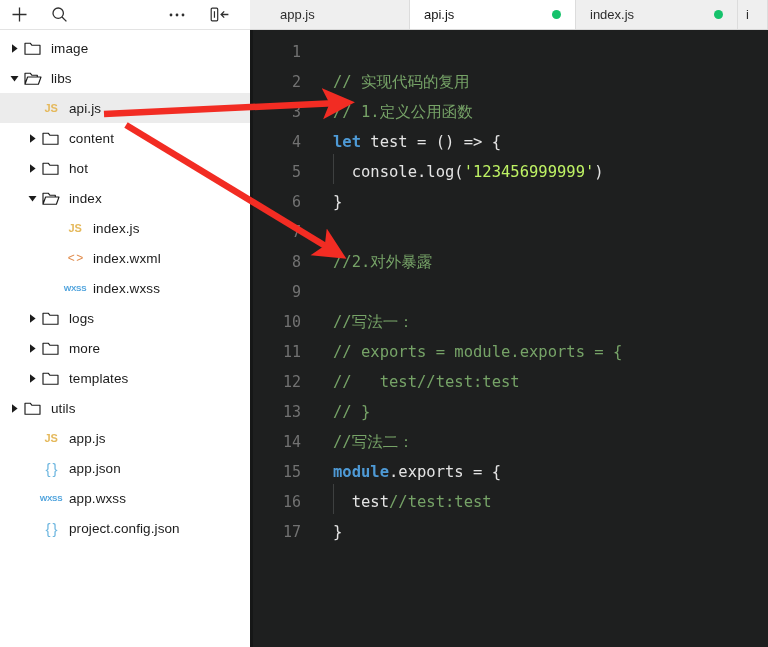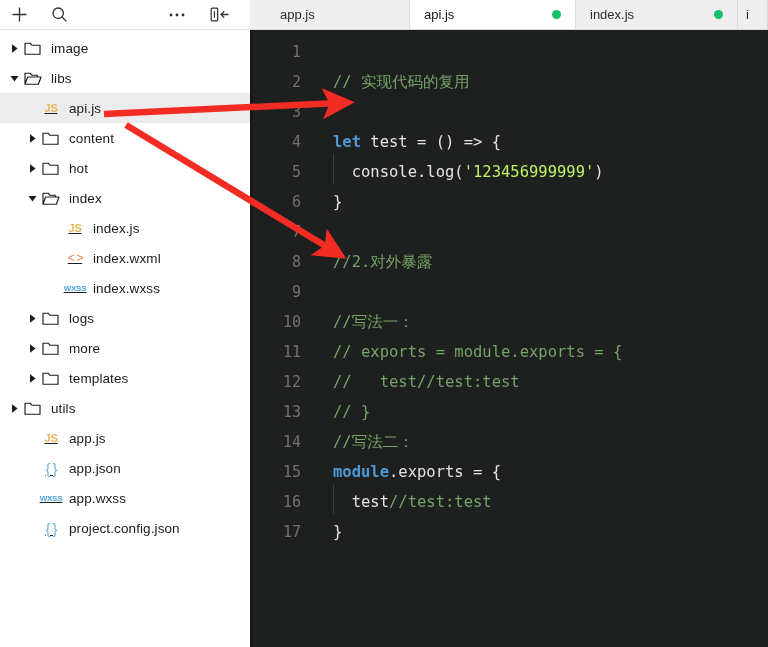--- a/index.html
+++ b/index.html
@@ -77,21 +77,20 @@
     flex: none;
   }
   .twisty svg { display: block; }
   .twisty.empty { visibility: hidden; }
   .ficon {
     width: 22px;
     display: flex;
     justify-content: center;
     flex: none;
     margin-right: 7px;
-    text-decoration: underline;
   }
   .ficon svg { display: block; }
   .lbl { font-size: 13.5px; color: #1b1b1b; letter-spacing: .1px; }
   .badge {
     font-size: 9.5px;
     font-weight: bold;
     font-family: "Liberation Sans", sans-serif;
     letter-spacing: -0.2px;
   }
   .badge.js   { color: #e5b95c; font-size: 11px; }
@@ -444,21 +443,21 @@
       <div class="tab" id="tab-partial">
         <span class="tabname">i</span>
       </div>
     </div>
 
     <div id="editor-body">
       <div id="edge-strip"></div>
       <div id="code-area">
           <div class="cline"><span class="gutter">1</span><span class="ctext"></span></div>
           <div class="cline"><span class="gutter">2</span><span class="ctext"><span class="cm">// 实现代码的复用</span></span></div>
-          <div class="cline"><span class="gutter">3</span></div>
+          <div class="cline"><span class="gutter">3</span><span class="ctext"><span class="cm">// 1.定义公用函数</span></span></div>
           <div class="cline"><span class="gutter">4</span><span class="ctext"><span class="kw">let</span><span class="pl"> test = () =&gt; {</span></span></div>
           <div class="cline"><span class="gutter">5</span><span class="ctext"><span class="ind"></span><span class="pl">  console.log(</span><span class="str">'123456999999'</span><span class="pl">)</span></span></div>
           <div class="cline"><span class="gutter">6</span><span class="ctext"><span class="pl">}</span></span></div>
           <div class="cline"><span class="gutter">7</span><span class="ctext"></span></div>
           <div class="cline"><span class="gutter">8</span><span class="ctext"><span class="cm">//2.对外暴露</span></span></div>
           <div class="cline"><span class="gutter">9</span><span class="ctext"></span></div>
           <div class="cline"><span class="gutter">10</span><span class="ctext"><span class="cm">//写法一：</span></span></div>
           <div class="cline"><span class="gutter">11</span><span class="ctext"><span class="cm">// exports = module.exports = {</span></span></div>
           <div class="cline"><span class="gutter">12</span><span class="ctext"><span class="cm">//   test//test:test</span></span></div>
           <div class="cline"><span class="gutter">13</span><span class="ctext"><span class="cm">// }</span></span></div>

